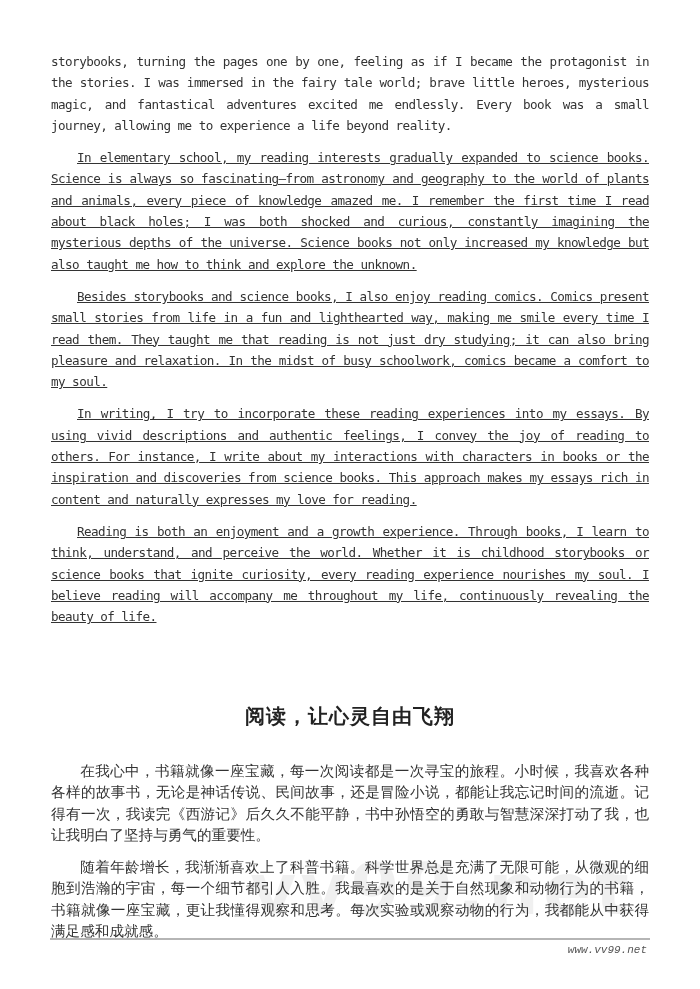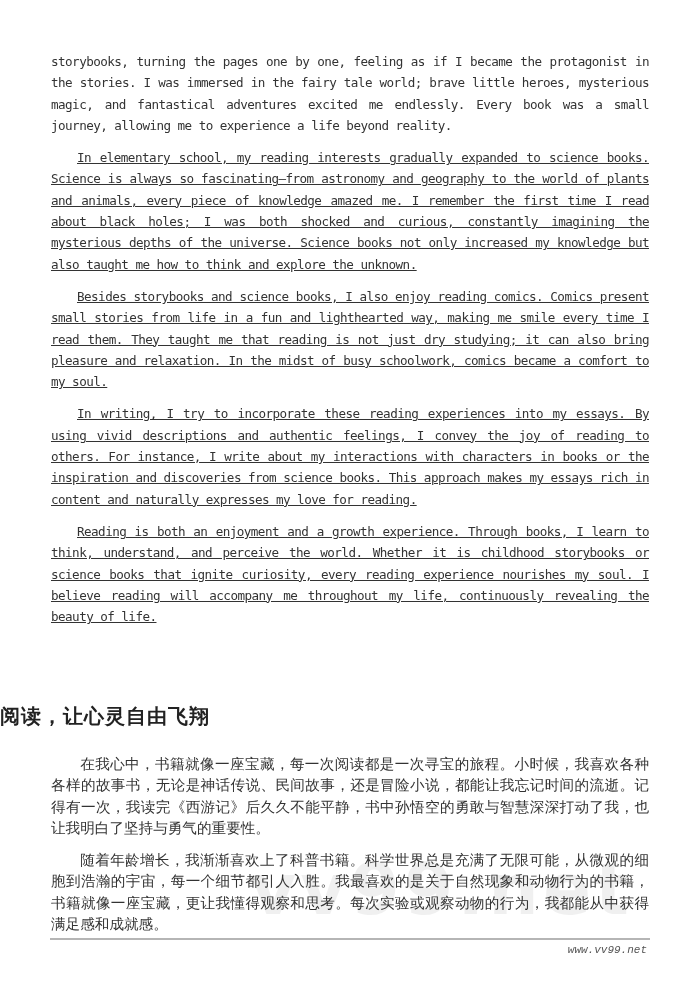--- a/index.html
+++ b/index.html
@@ -10,30 +10,30 @@
   .page { position:absolute; left:0; top:0; width:700px; height:713px; }
   .en-block {
     position:absolute; left:51px; top:51px; width:598px;
     font-family:"DejaVu Sans Mono","Liberation Mono",monospace;
     font-size:12.6px; line-height:21.3px; color:#333;
     letter-spacing:-0.55px;
   }
   .en-block p { margin:0 0 11px 0; text-align:justify; text-align-last:left; }
   .en-block p.indent { text-indent:26px;text-decoration:underline; }
   .title {
-    position:absolute; left:0; width:700px; top:703px; 
+    position:absolute; left:0; width:700px; top:703px; text-align:center;
     font-family:"DejaVu Sans","Liberation Sans",sans-serif;
     font-weight:bold; font-size:20px; color:#222; letter-spacing:1px;
   }
   .zh-block {
     position:absolute; left:51px; top:752px; width:598px;
     font-family:"DejaVu Serif","Liberation Serif",serif;
     font-size:14.6px; line-height:21.3px; color:#333;
   }
-  .zh-block p { margin:1px 0 11px 0; text-indent:2em; text-align:justify; }
+  .zh-block p { margin:8px 0 11px 0; text-indent:2em; text-align:justify; }
   .watermark {
     position:absolute; left:250px; top:848px; font-family:"DejaVu Sans","Liberation Sans",sans-serif;
     font-weight:bold; font-size:71px; color:rgba(0,0,0,0.06); letter-spacing:4px;
     pointer-events:none;
   }
   .rule { position:absolute; left:50px; top:938px; width:600px; height:2px; background:#b5b5b5; }
   .footer {
     position:absolute; right:53px; top:944px;
     font-family:Liberation Mono, monospace; font-style:italic;
     font-size:11px; color:#555;

